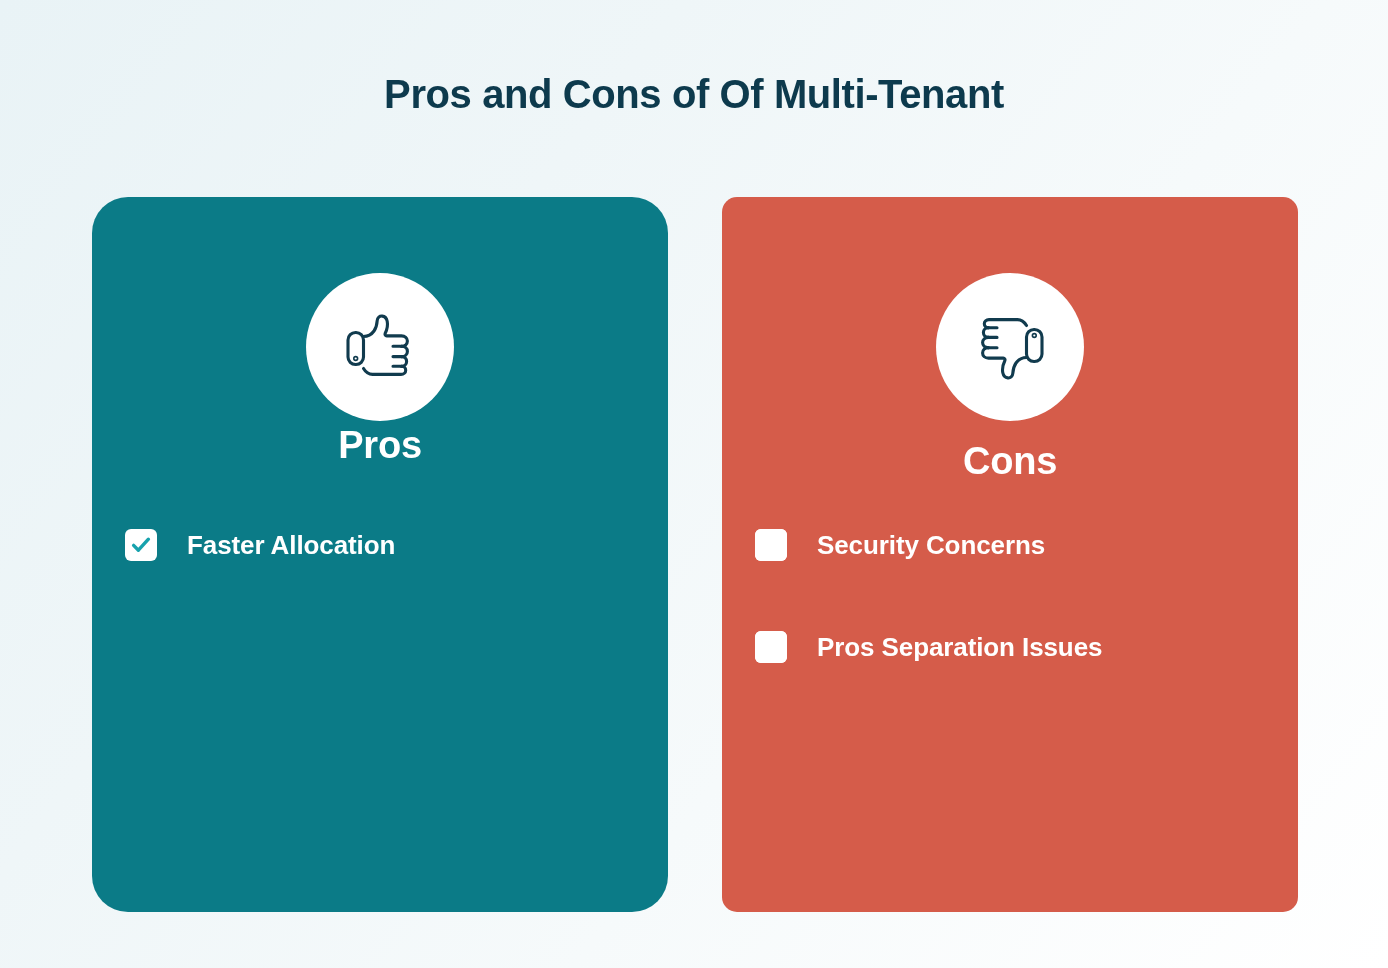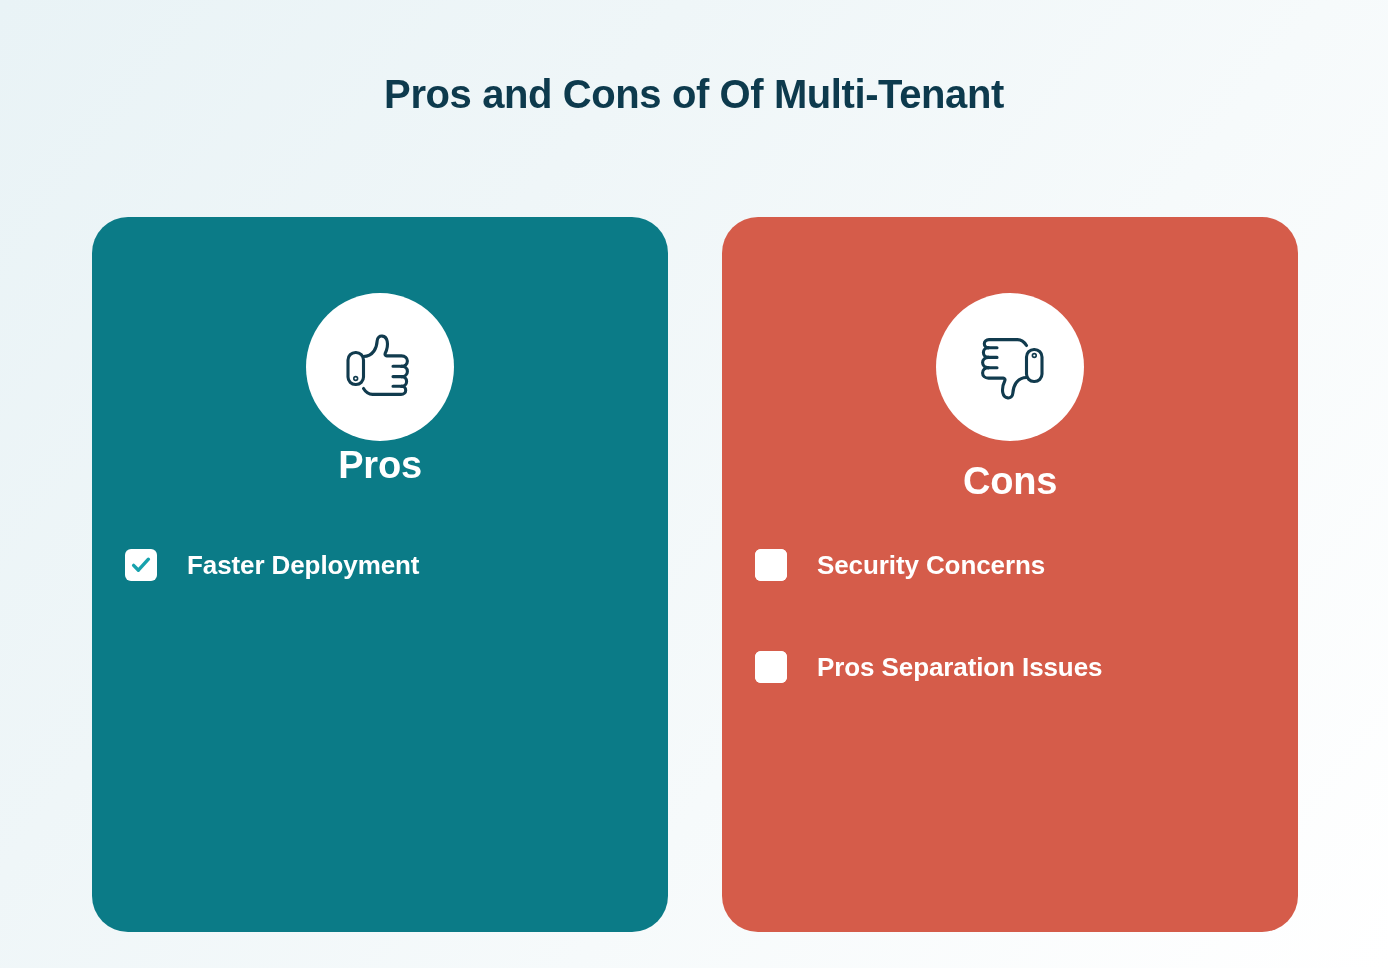--- a/index.html
+++ b/index.html
@@ -34,29 +34,29 @@
   }
 
   
   .card {
     position: absolute;
     top: 197px;
     width: 576px;
     height: 715px;
     border-radius: 36px;
     box-sizing: border-box;
-    margin-top: 20px;
   }
   .card-pros {
     left: 92px;
     background: #0b7b87;
   }
   .card-cons {
     left: 722px;
     background: #d55c4a;
+    border-radius: 15px;
   }
 
   
   .icon-badge {
     position: absolute;
     top: 76px;
     left: 50%;
     transform: translateX(-50%);
     width: 148px;
     height: 148px;
@@ -170,21 +170,21 @@
 
     <div class="card-heading">Pros</div>
 
     <ul class="item-list">
       <li class="list-item">
         <span class="check-box">
           <svg width="22" height="22" viewBox="0 0 22 22" fill="none">
             <path d="M3.6 11.4 L8.4 16.2 L18.4 5.2" stroke="#17a2ad" stroke-width="3.4" stroke-linecap="round" stroke-linejoin="round"></path>
           </svg>
         </span>
-        <span class="item-label">Faster Deployment</span>
+        <span class="item-label">Faster Allocation</span>
       </li>
     </ul>
   </div>
 
   <div class="card card-cons">
 
     <div class="icon-badge">
       <svg width="78" height="78" viewBox="0 0 78 78" fill="none" style="transform: scaleX(-1) scaleY(-1);">
 
         <rect x="7" y="24.5" width="15.5" height="32" rx="7.5" stroke="#113b4e" stroke-width="3.1" fill="none"></rect>

